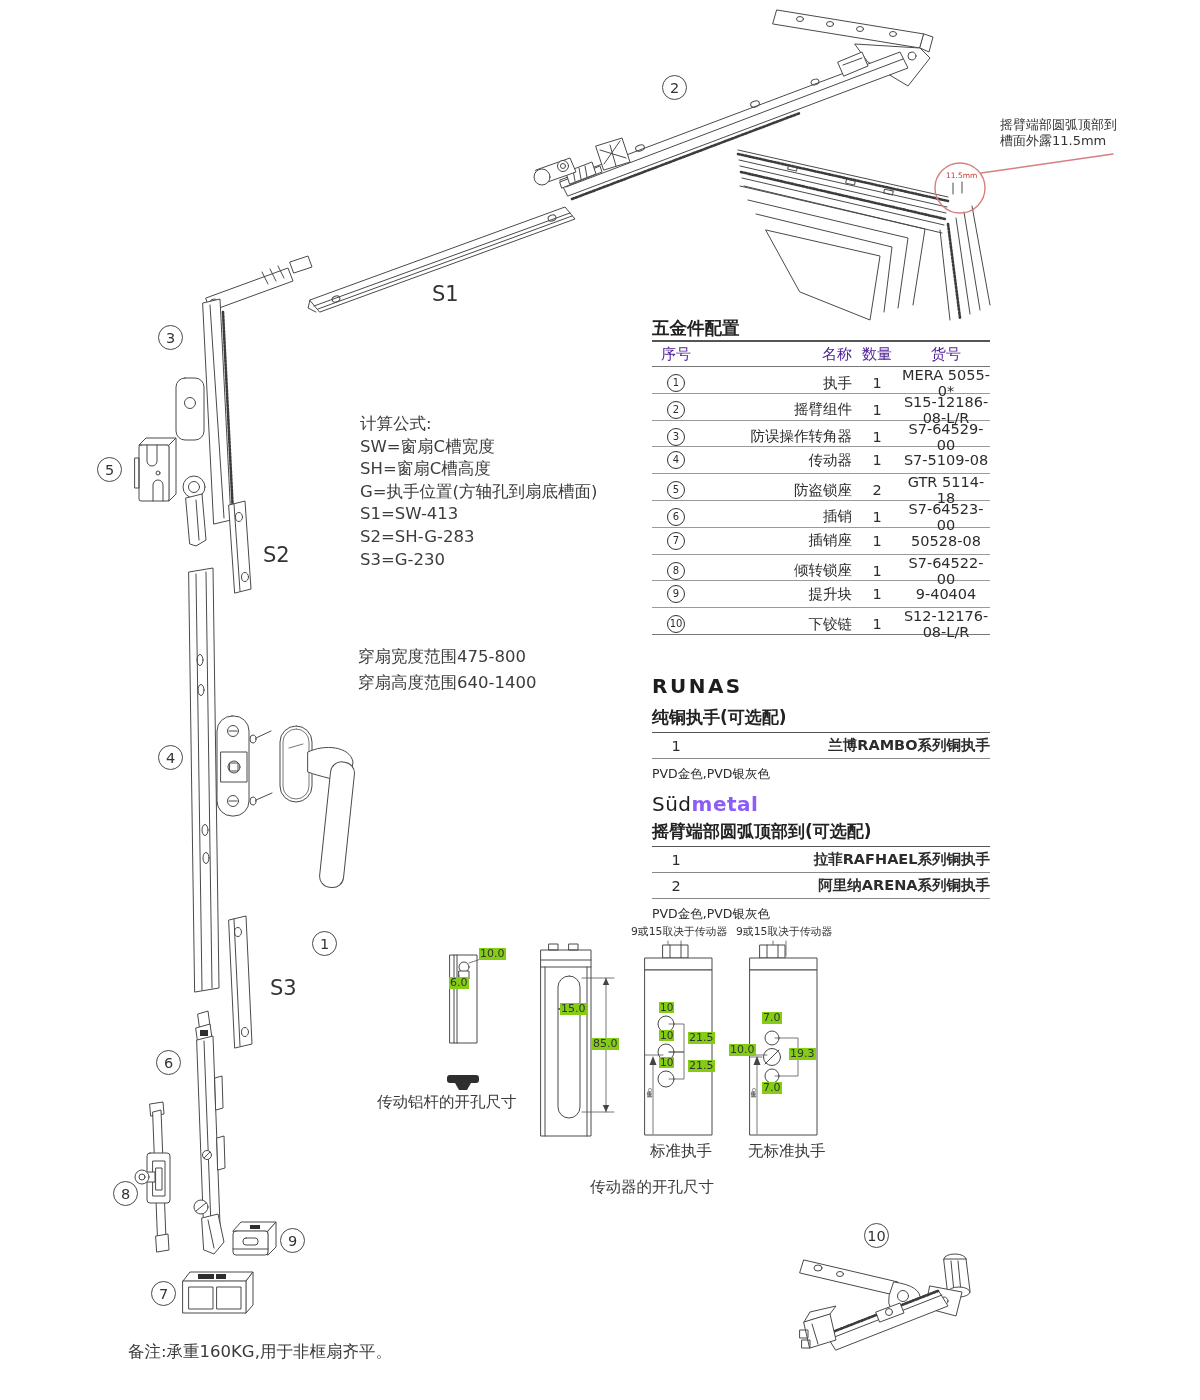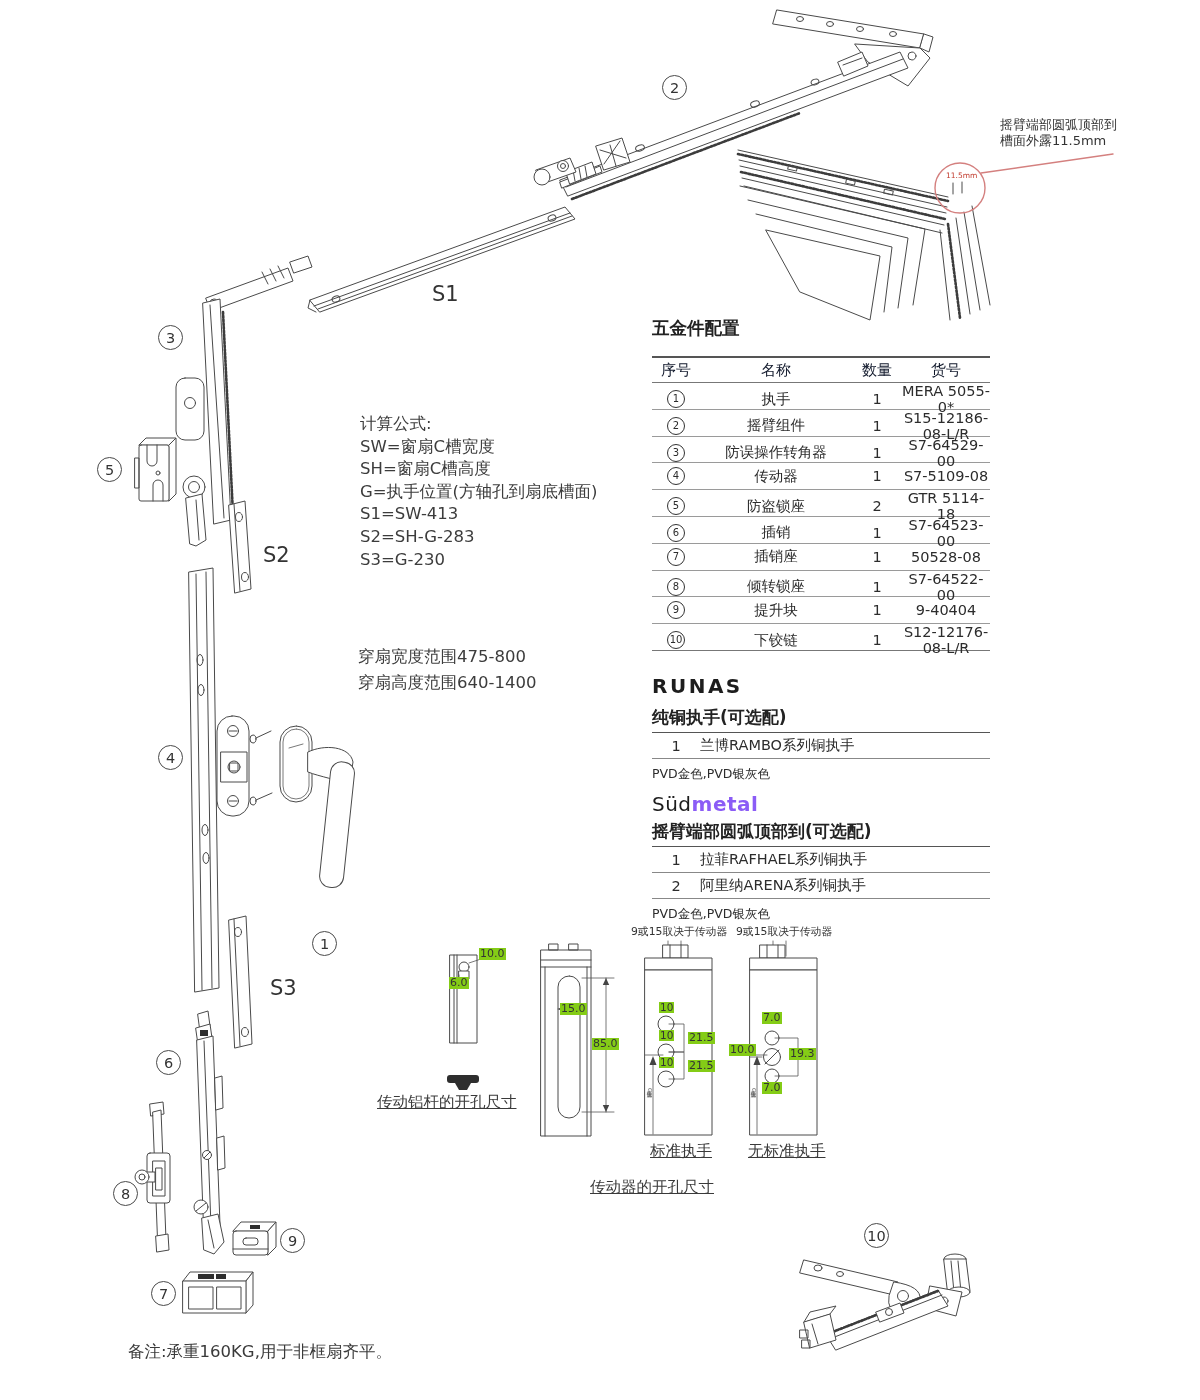--- a/index.html
+++ b/index.html
@@ -12,44 +12,44 @@
   #line-art .hatch{stroke-width:2.6;stroke-dasharray:2 1.7;stroke:#3c3c3c;}
   #line-art .thin{stroke-width:.8;stroke:#555;}
   #line-art .arr{fill:#444;stroke:none;}
   #line-art .red{stroke:#d4807f;stroke-width:1.4;}
   .callout{position:absolute;width:25px;height:25px;border:1.4px solid #4a4a4a;border-radius:50%;display:flex;align-items:center;justify-content:center;font-size:14.5px;color:#333;background:#fff;box-sizing:border-box;}
   .slabel{position:absolute;font-size:21px;color:#333;}
   .annot{position:absolute;left:1000px;top:117px;font-size:13px;line-height:15.5px;color:#333;white-space:nowrap;}
   .formulas{position:absolute;left:360px;top:413px;font-size:16.5px;line-height:22.6px;color:#3c3c3c;white-space:nowrap;}
   .ranges{position:absolute;left:358px;top:644px;font-size:16.5px;line-height:26px;color:#3c3c3c;white-space:nowrap;}
   .hw{position:absolute;left:652px;top:316px;width:338px;}
-  .hw-title{font-size:17.5px;font-weight:bold;color:#222;padding-bottom:16px;border-bottom:2px solid #555;}
+  .hw-title{font-size:17.5px;font-weight:bold;color:#222;padding-bottom:0;border-bottom:2px solid #555;}
   .hw-head,.hw-row{display:grid;grid-template-columns:48px 152px 50px 88px;align-items:center;}
-  .hw-head{height:24px;border-bottom:1.2px solid #777;font-size:15px;color:#0f172a;}
+  .hw-head{height:24px;border-bottom:1.2px solid #777;font-size:15px;color:#4c1d95;}
   .hw-row{height:25.8px;border-bottom:1px solid #9a9a9a;font-size:14.5px;color:#2c2c2c;}
   .hw-row:last-of-type{border-bottom:1.4px solid #777;}
   .c-no{display:flex;justify-content:center;}
   .circ{display:inline-flex;width:16px;height:16px;border:1px solid #333;border-radius:50%;align-items:center;justify-content:center;font-size:10px;line-height:1;}
-  .c-name{text-align:center;}
+  .c-name{text-align:right;}
   .c-qty,.c-code{text-align:center;}
   .hw-note{font-size:12.3px;color:#2c2c2c;padding-top:5px;white-space:nowrap;}
   .opt{position:absolute;left:652px;width:338px;}
   .opt-title{display:flex;align-items:baseline;gap:8px;border-bottom:1.6px solid #555;padding-bottom:3px;flex-direction:column;}
   .brand{font-size:20px;font-weight:bold;letter-spacing:2.5px;color:#1d1d1d;}
   .brand-light{font-size:20px;letter-spacing:.5px;color:#1d1d1d;}
   .brand-bold{font-size:20px;font-weight:bold;letter-spacing:.5px;color:#8b5cf6;}
   .opt-title .t{font-size:17px;font-weight:bold;color:#222;}
   .opt-row{display:grid;grid-template-columns:48px 1fr;align-items:center;height:25px;border-bottom:1px solid #888;font-size:14.5px;color:#2c2c2c;}
   .opt-row .n{text-align:center;}
-  .opt-row .nm{text-align:left;}
+  .opt-row .nm{text-align:right;font-weight:bold;}
   .opt-note{font-size:12.5px;color:#2c2c2c;padding-top:7px;}
   .dim{position:absolute;font-size:11px;line-height:1.05;color:#333;background:#84cc16;padding:0 1px;white-space:nowrap;}
   .dim-sm{font-size:10.5px;}
   .hdr{position:absolute;font-size:10.8px;color:#333;white-space:nowrap;}
-  .dlabel{position:absolute;font-size:15.5px;color:#3a3a3a;white-space:nowrap;text-decoration:underline;}
+  .dlabel{position:absolute;font-size:15.5px;color:#3a3a3a;white-space:nowrap;}
   .vtext{position:absolute;writing-mode:vertical-rl;font-size:5.5px;color:#666;letter-spacing:.5px;}
   .reddim{position:absolute;font-size:7.5px;color:#c0392b;background:transparent;white-space:nowrap;}
   .note{position:absolute;left:128px;top:1341px;font-size:16.5px;color:#3a3a3a;white-space:nowrap;}
 </style>
 </head>
 <body>
 
 <div id="stage">
 
 <svg id="line-art" width="1200" height="1400" viewBox="0 0 1200 1400">

